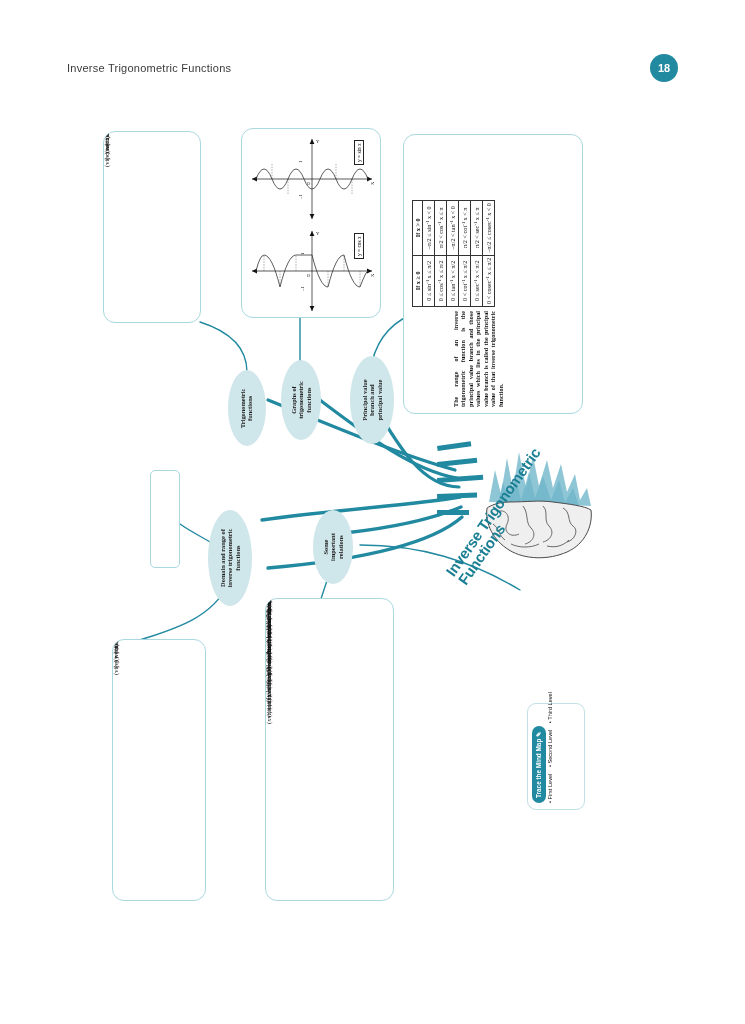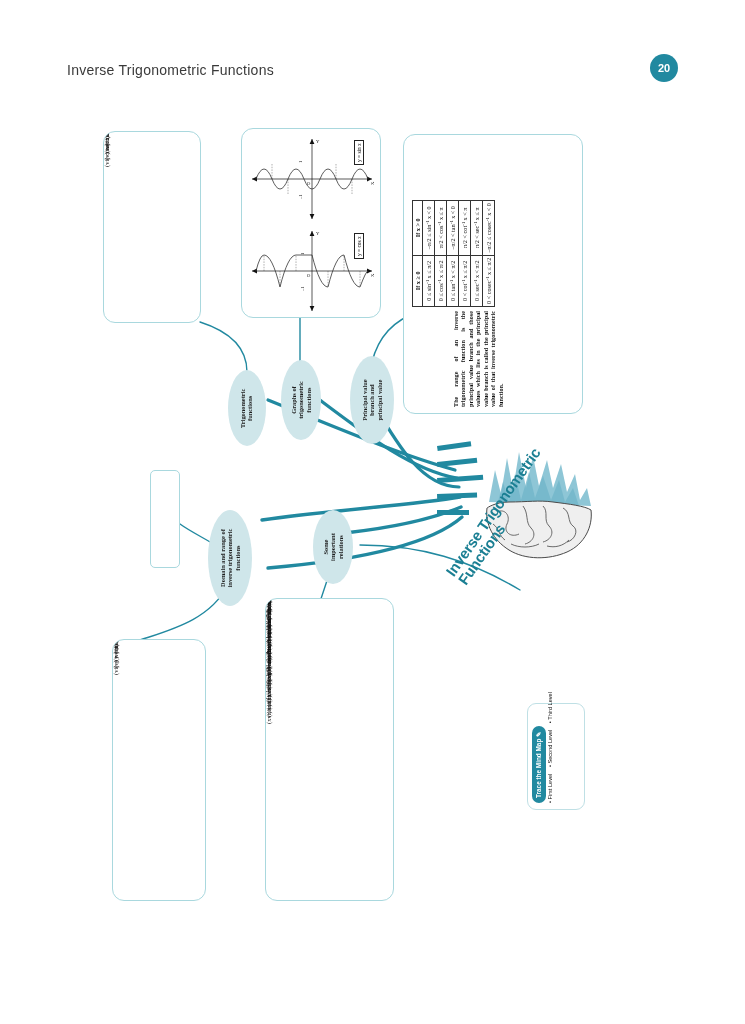--- a/index.html
+++ b/index.html
@@ -18,21 +18,21 @@
     position: absolute;
     left: 0; top: 0;
     width: 745px; height: 1024px;
     background: #ffffff;
   }
   
   .hdr-title {
     position: absolute;
     left: 67px; top: 62px;
     font-family: "Liberation Sans", sans-serif;
-    font-size: 14px;
+    font-size: 11px;
     letter-spacing: .25px;
     color: #3a3a3a;
     white-space: nowrap;
   }
   .page-badge {
     position: absolute;
     left: 650px; top: 54px;
     width: 28px; height: 28px;
     border-radius: 50%;
     background: #2189a0;
@@ -172,21 +172,21 @@
   }
   .axlab { font-family: "Liberation Serif", serif; font-size: 4.6px; fill: #111; }
   .brain { position: absolute; }
 </style>
 </head>
 <body>
 
 <div class="page">
 
   <div class="hdr-title">Inverse Trigonometric Functions</div>
-  <div class="page-badge">20</div>
+  <div class="page-badge">18</div>
 
   <svg id="wires" viewBox="0 0 745 1024">
     <g fill="none" stroke="#2189a0" stroke-linecap="round">
 
       <path d="M455,470 C400,455 330,425 268,400" stroke-width="3.2"></path>
       <path d="M457,478 C410,470 360,430 312,394" stroke-width="3.2"></path>
       <path d="M459,487 C420,487 395,440 370,398" stroke-width="3.2"></path>
       <path d="M460,497 C415,505 330,510 262,520" stroke-width="3.4"></path>
       <path d="M461,507 C430,520 390,528 345,533" stroke-width="3.4"></path>
       <path d="M462,517 C430,545 360,560 268,568" stroke-width="3.4"></path>

